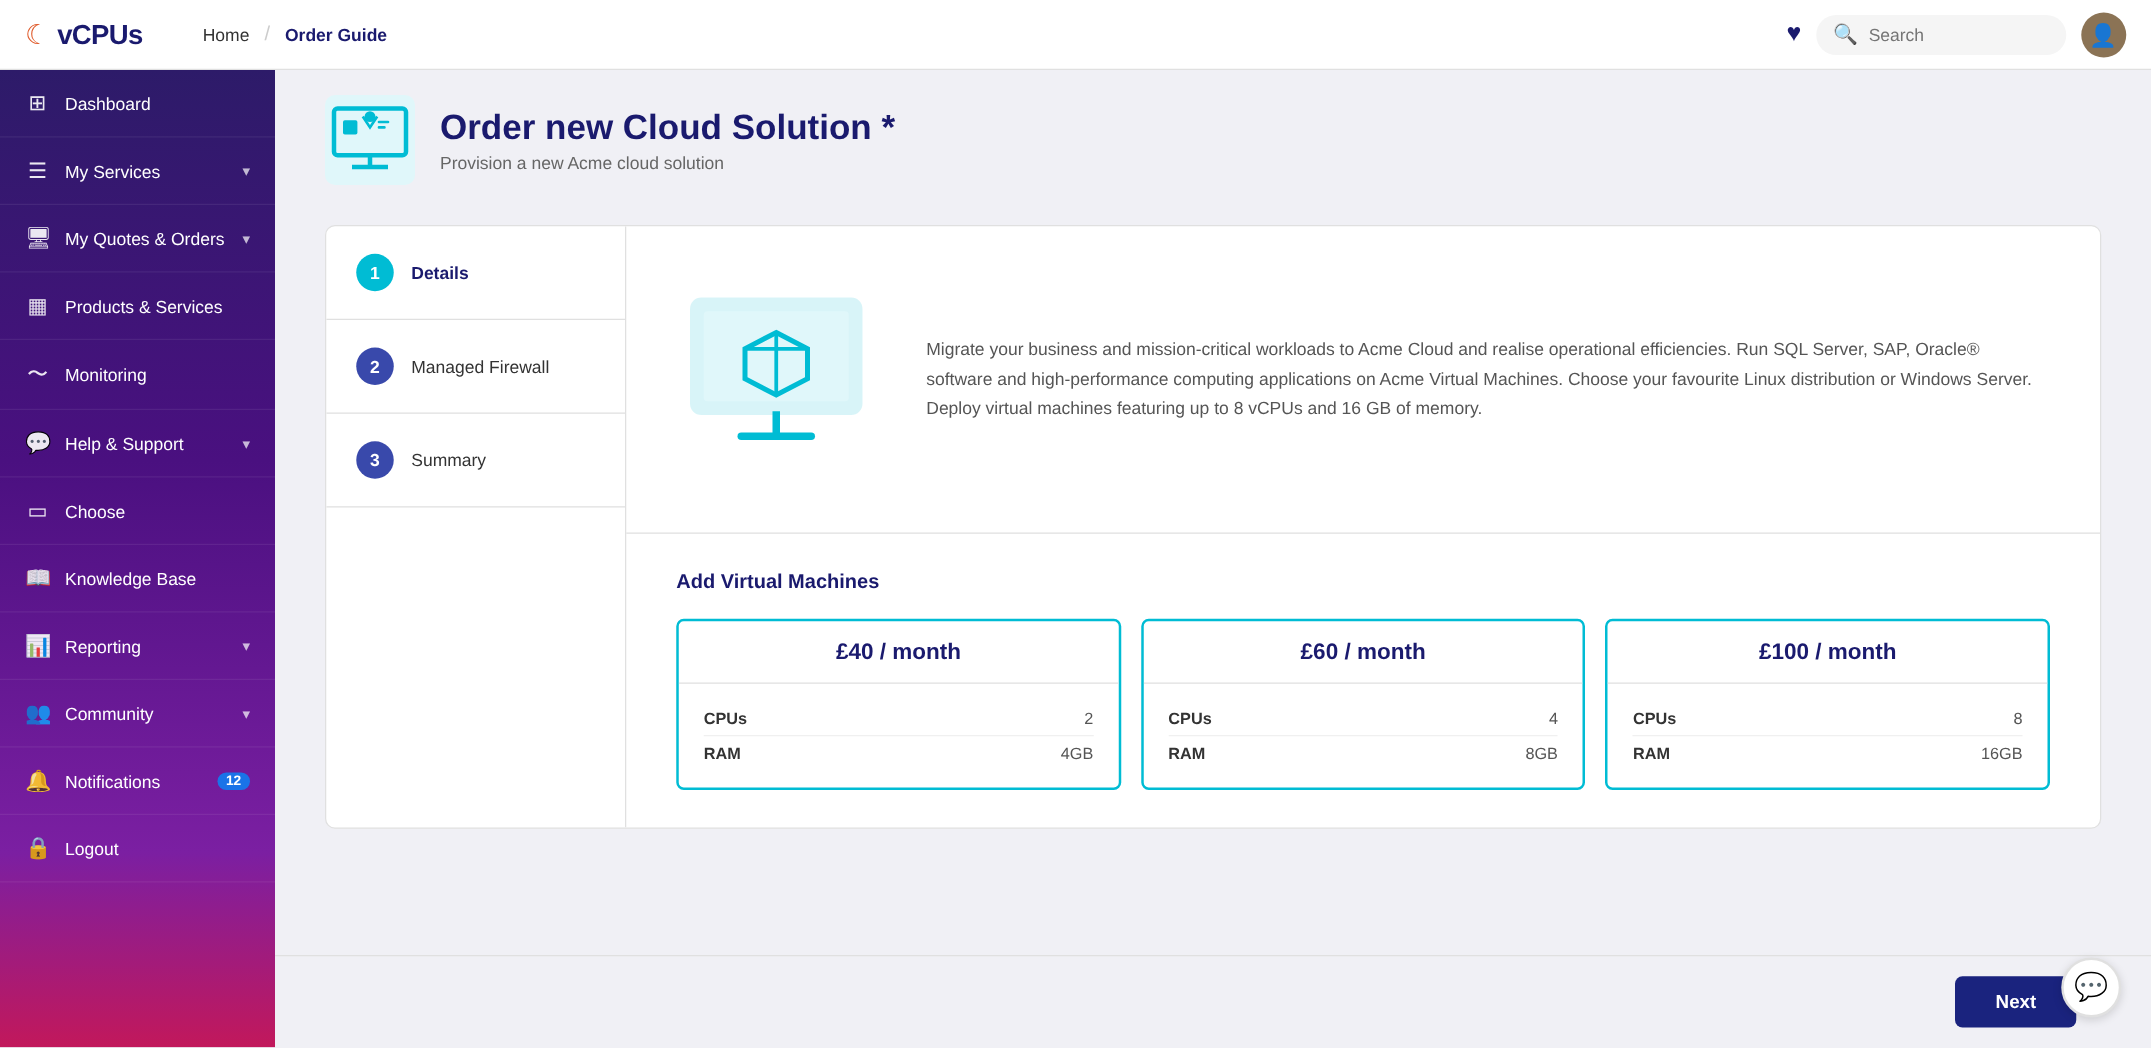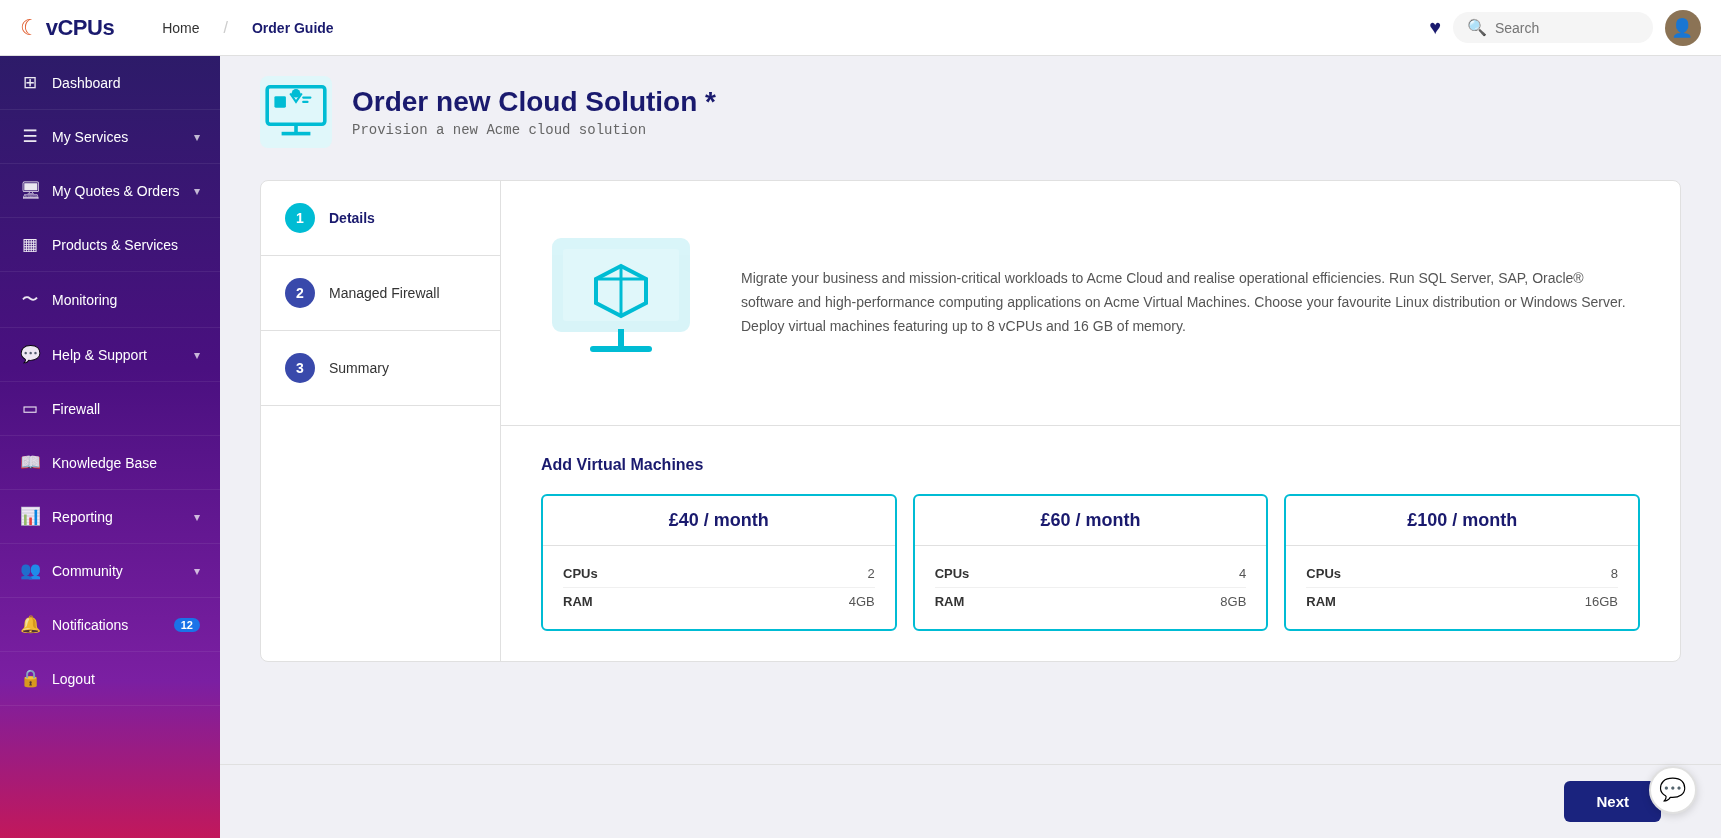--- a/index.html
+++ b/index.html
@@ -7,21 +7,21 @@
 
     
     .top-nav {
       display: flex; align-items: center; background: #fff;
       height: 56px; padding: 0 20px; border-bottom: 1px solid #e0e0e0;
       flex-shrink: 0; gap: 16px;
     }
     .logo-area { display: flex; align-items: center; gap: 6px; margin-right: 24px; }
     .logo-icon { color: #e05c2d; font-size: 22px; }
     .logo-text { font-size: 22px; font-weight: 700; color: #1a1a6e; letter-spacing: -0.5px; }
-    .nav-links { display: flex; align-items: center; gap: 16px; flex: 1; }
+    .nav-links { display: flex; align-items: center; gap: 4px; flex: 1; }
     .nav-link { font-size: 14px; color: #333; text-decoration: none; padding: 4px 8px; }
     .nav-separator { color: #ccc; font-size: 16px; }
     .nav-link.active { color: #1a1a6e; font-weight: 600; }
     .top-nav-right { display: flex; align-items: center; gap: 12px; margin-left: auto; }
     .heart-btn { color: #1a1a6e; font-size: 20px; cursor: pointer; }
     .search-area { display: flex; align-items: center; background: #f5f5f5; border-radius: 20px; padding: 6px 14px; gap: 8px; width: 200px; }
     .search-icon-top { color: #999; font-size: 16px; }
     .search-input { border: none; background: transparent; font-size: 14px; color: #999; outline: none; width: 140px; }
     .avatar { width: 36px; height: 36px; border-radius: 50%; background: #8B7355; overflow: hidden; display: flex; align-items: center; justify-content: center; font-size: 18px; }
 
@@ -50,21 +50,21 @@
     
     .content { flex: 1; overflow-y: auto; padding: 20px 40px 20px 40px; background: #f0f0f5; }
 
     
     .page-header { display: flex; align-items: center; gap: 20px; margin-bottom: 32px; }
     .page-icon-box {
       width: 72px; height: 72px; background: #e0f7fa; border-radius: 8px;
       display: flex; align-items: center; justify-content: center; flex-shrink: 0;
     }
     .page-title { font-size: 28px; font-weight: 700; color: #1a1a6e; }
-    .page-subtitle { font-size: 14px; color: #666; margin-top: 4px; font-family: Liberation Mono, monospace; }
+    .page-subtitle { font-size: 14px; color: #666; margin-top: 4px; }
 
     
     .wizard-layout { display: flex; background: #fff; border-radius: 8px; border: 1px solid #e0e0e0; overflow: hidden; }
 
     
     .steps-panel { width: 240px; flex-shrink: 0; border-right: 1px solid #e0e0e0; }
     .step-item {
       display: flex; align-items: center; gap: 14px; padding: 22px 24px;
       border-bottom: 1px solid #e0e0e0; cursor: pointer;
     }
@@ -172,21 +172,21 @@
       <span class="sidebar-icon">〜</span>
       <span class="sidebar-label">Monitoring</span>
     </div>
     <div class="sidebar-item">
       <span class="sidebar-icon">💬</span>
       <span class="sidebar-label">Help &amp; Support</span>
       <span class="sidebar-arrow">▾</span>
     </div>
     <div class="sidebar-item">
       <span class="sidebar-icon">▭</span>
-      <span class="sidebar-label">Firewall</span>
+      <span class="sidebar-label">Choose</span>
     </div>
     <div class="sidebar-item">
       <span class="sidebar-icon">📖</span>
       <span class="sidebar-label">Knowledge Base</span>
     </div>
     <div class="sidebar-item">
       <span class="sidebar-icon">📊</span>
       <span class="sidebar-label">Reporting</span>
       <span class="sidebar-arrow">▾</span>
     </div>

